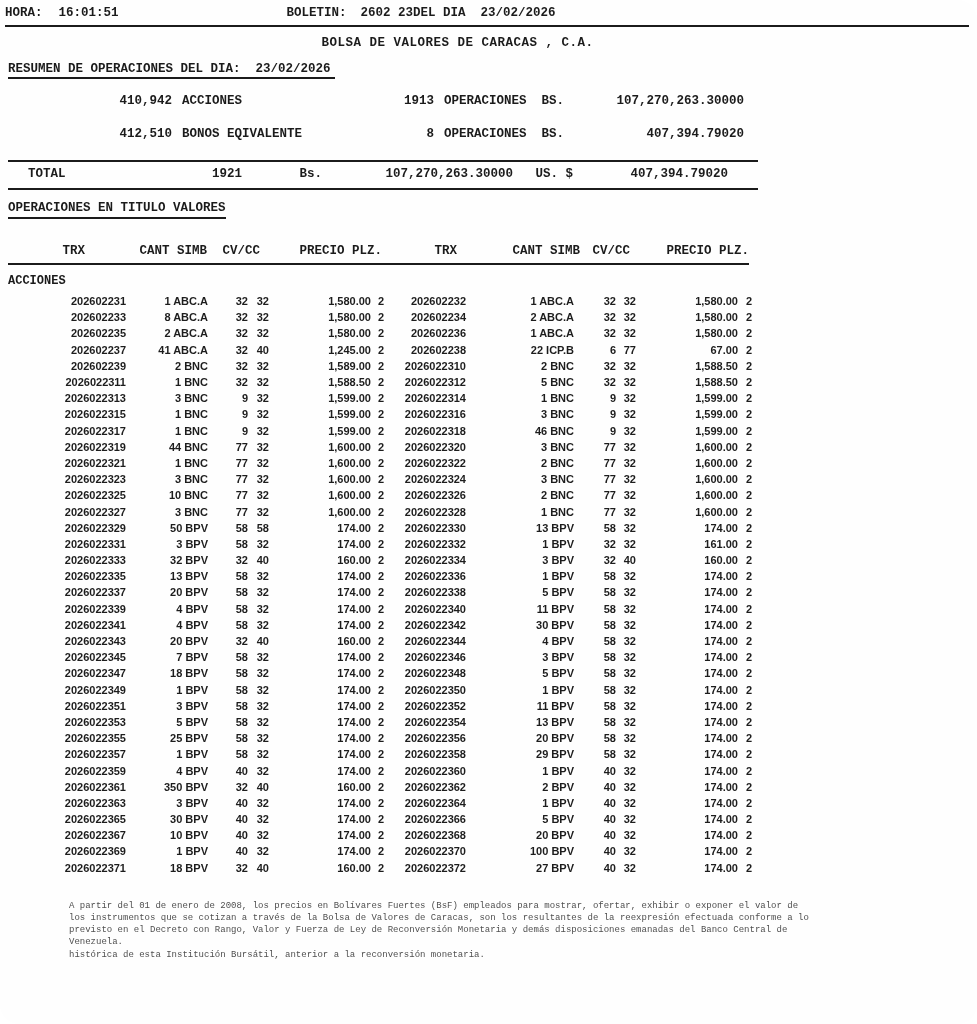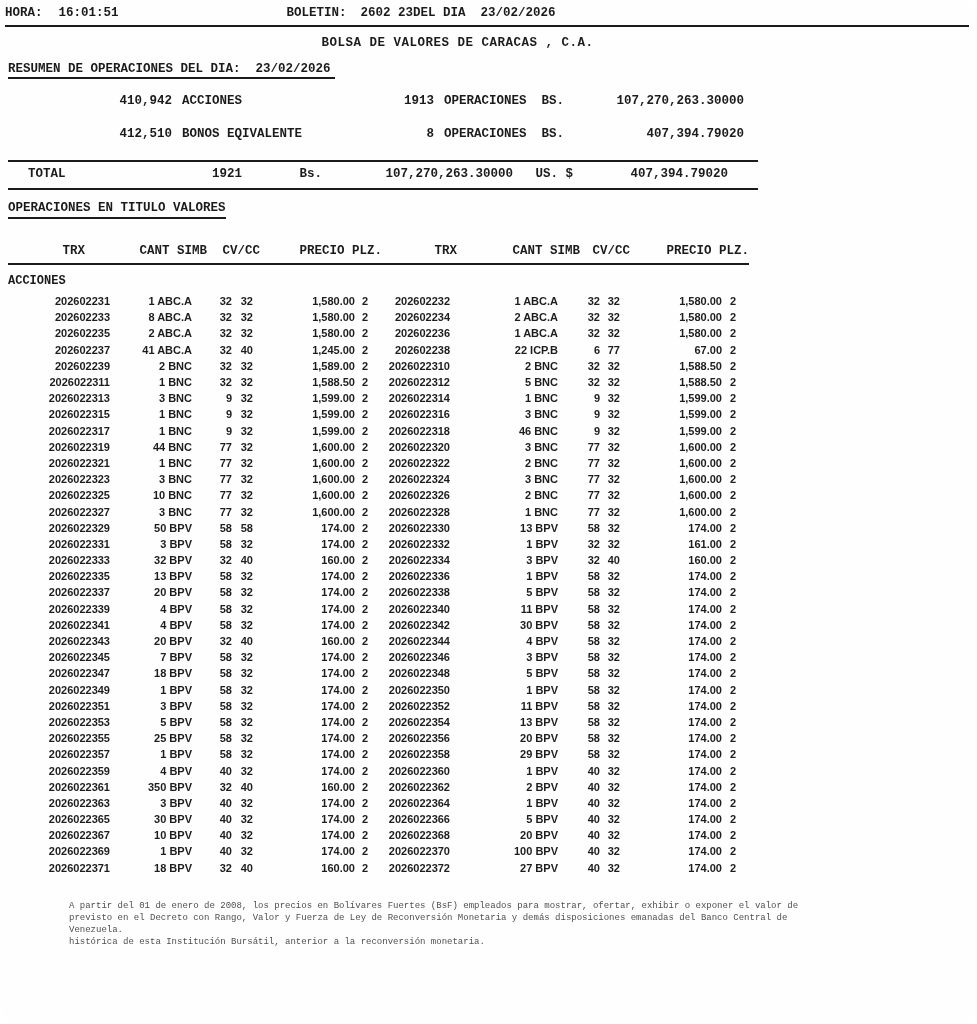--- a/index.html
+++ b/index.html
@@ -42,21 +42,21 @@
   
   .section-title { display:inline-block; margin:11px 0 16px 8px; padding-bottom:2px;
                    border-bottom:2px solid #1b1b1b; font-size:12.5px; font-weight:700; }
   .col-headers { display:grid; grid-template-columns:77px 122px 53px 122px 75px 123px 50px 119px;
                  margin:9px 0 0 8px; width:741px; border-bottom:2px solid #1b1b1b;
                  padding-bottom:5px; font-size:12.5px; font-weight:700; }
   .col-headers span { text-align:right; white-space:pre; }
   .group-label { margin:9px 0 5px 8px; font-size:12px; font-weight:700; }
 
   
-  .rows { margin-top:2px; }
+  .rows { margin-top:2px;padding-left:16px; }
   .trow { display:grid;
           grid-template-columns:110px 82px 40px 21px 102px 20px 75px 108px 42px 20px 102px 22px;
           height:16.2px; align-items:center;
           font-family:"Liberation Sans","DejaVu Sans",sans-serif;
           font-weight:700; font-size:11px; color:#1d1d1d; }
   .c   { text-align:right; }
   .ctr { text-align:center; }
 
   
   .footer { margin:24px 0 0 69px; font-family:"Liberation Mono","DejaVu Sans Mono",monospace;
@@ -668,19 +668,20 @@
       <span class="ctr">2</span>
     </div>
   </div>
 
   
 
   
   <div class="footer">
     <div>
         <div class="notice-line">A partir del 01 de enero de 2008, los precios en Bolívares Fuertes (BsF) empleados para mostrar, ofertar, exhibir o exponer el valor de</div>
+        <div class="notice-line">los instrumentos que se cotizan a través de la Bolsa de Valores de Caracas, son los resultantes de la reexpresión efectuada conforme a lo</div>
         <div class="notice-line">previsto en el Decreto con Rango, Valor y Fuerza de Ley de Reconversión Monetaria y demás disposiciones emanadas del Banco Central de</div>
         <div class="notice-line">Venezuela.</div>
         <div class="notice-line">histórica de esta Institución Bursátil, anterior a la reconversión monetaria.</div>
       </div>
   </div>
 
 </div>
 
 </body></html>

